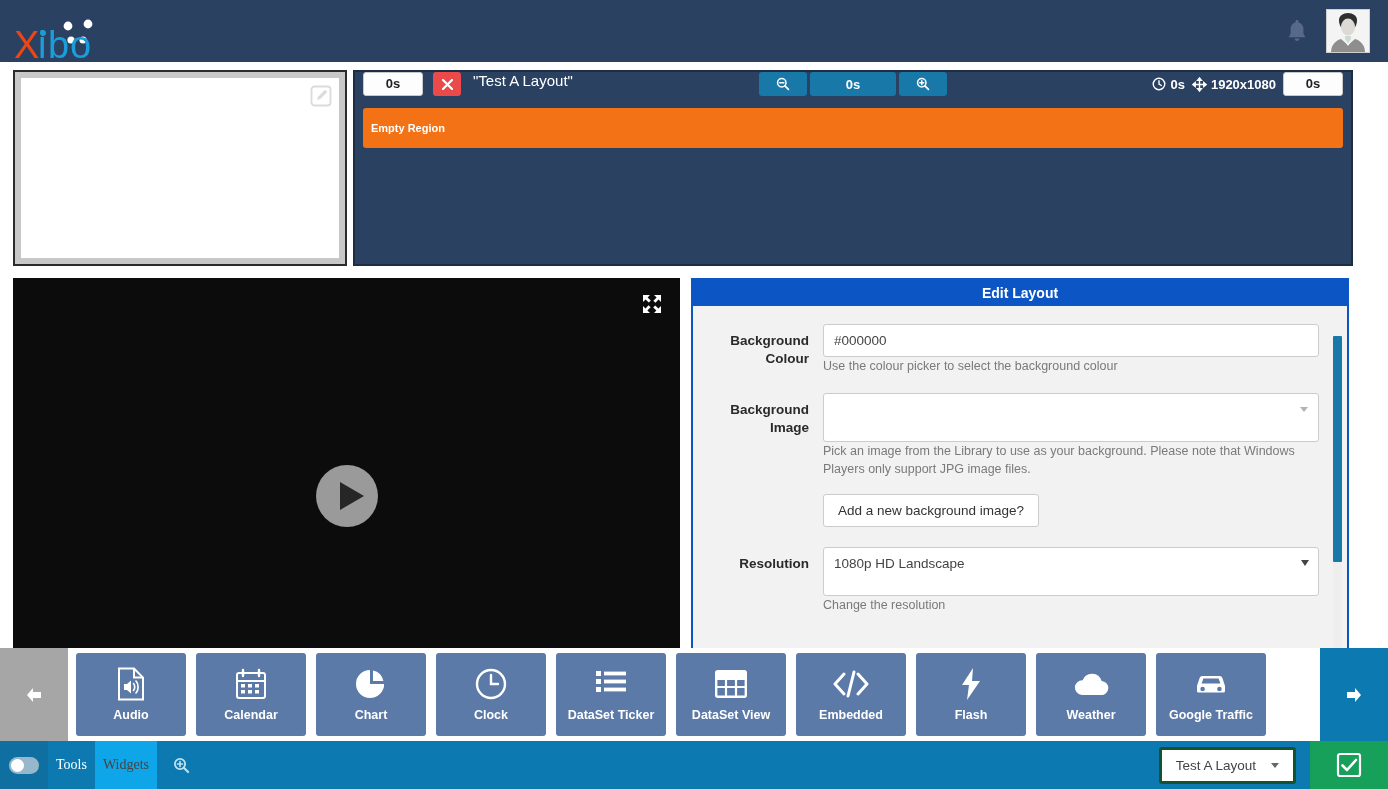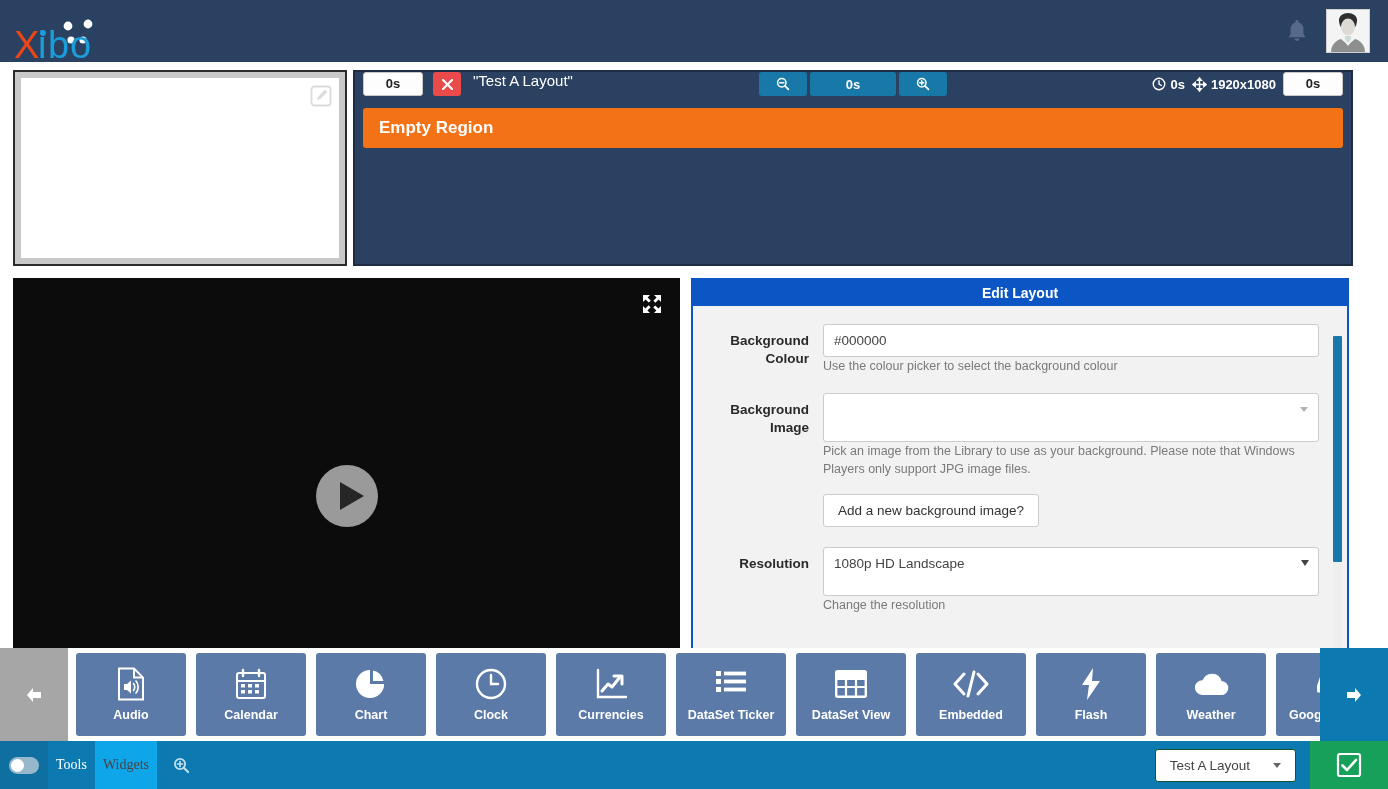--- a/index.html
+++ b/index.html
@@ -79,22 +79,22 @@
   }
   .tl-btn.icon { width: 48px; }
   .tl-btn.mid { width: 86px; }
   .tl-right {
     position: absolute; right: 8px; display: flex; align-items: center; gap: 7px;
     color: #ffffff; font-size: 13px; font-weight: bold;
   }
   .tl-right .grp { display: flex; align-items: center; gap: 4px; }
   .region-row { padding: 0 8px; }
   .region-bar {
-    background: #f47216; color: #ffffff; font-size: 17px; font-weight: bold;
-    height: 40px; display: flex; align-items: center; padding-left: 16px;
+    background: #f47216; color: #ffffff; font-size: 11px; font-weight: bold;
+    height: 40px; display: flex; align-items: center; padding-left: 8px;
     border-radius: 3px; cursor: pointer;
   }
 
   
   .video-panel {
     position: absolute; left: 13px; top: 216px; width: 667px; height: 435px;
     background: #0c0c0c;
   }
   .video-expand {
     position: absolute; right: 16px; top: 14px; width: 24px; height: 24px;
@@ -218,23 +218,23 @@
     padding: 0 8px; display: flex; align-items: center; font-size: 14px;
     color: #ffffff; cursor: pointer; font-family: Liberation Serif, serif;
   }
   .stab.active { background: #0ea5e9; color: #444444; }
   .srch-cell {
     width: 48px; display: flex; align-items: center; justify-content: center;
     cursor: pointer;
   }
   .status-spacer { flex: 1; }
   .dd-btn {
-    align-self: center; background: #ffffff; border: 1px solid #14532d;
+    align-self: center; background: #ffffff; border: 3px solid #14532d;
     border-radius: 3px; font-size: 13.5px; color: #444; padding: 8px 14px;
-    margin-right: 14px; cursor: pointer; display: flex; align-items: center; gap: 23px;
+    margin-right: 14px; cursor: pointer; display: flex; align-items: center; gap: 15px;
   }
   .dd-caret {
     width: 0; height: 0; border-left: 4px solid transparent;
     border-right: 4px solid transparent; border-top: 5px solid #666;
   }
   .green-cell {
     width: 78px; background: #16a05a; display: flex; align-items: center;
     justify-content: center; cursor: pointer;
   }
 </style>
@@ -456,30 +456,20 @@
       <div class="widget-card">
         <span class="wico">
           <svg width="32" height="32" viewBox="0 0 32 32">
             <circle cx="16" cy="16" r="14" fill="none" stroke="#ffffff" stroke-width="2.4"></circle>
             <path d="M16 7v9h7" fill="none" stroke="#ffffff" stroke-width="2.4" stroke-linecap="round"></path>
           </svg>
         </span>
         <span class="wlabel">Clock</span>
       </div>
 
-      <div class="widget-card">
-        <span class="wico">
-          <svg width="32" height="32" viewBox="0 0 32 32">
-            <path d="M3 2v27h28" fill="none" stroke="#ffffff" stroke-width="2.4" stroke-linecap="round"></path>
-            <path d="M7 23l6-7 4 3 8-10" fill="none" stroke="#ffffff" stroke-width="3" stroke-linecap="round" stroke-linejoin="round"></path>
-            <path d="M19 8h8v8" fill="none" stroke="#ffffff" stroke-width="3" stroke-linecap="round" stroke-linejoin="round"></path>
-          </svg>
-        </span>
-        <span class="wlabel">Currencies</span>
-      </div>
 
       <div class="widget-card">
         <span class="wico">
           <svg width="32" height="28" viewBox="0 0 32 28">
             <g fill="#ffffff">
               <rect x="1" y="1" width="5" height="5"></rect>
                 <rect x="9" y="1.6" width="22" height="3.8"></rect>
               <rect x="1" y="9" width="5" height="5"></rect>
                 <rect x="9" y="9.6" width="22" height="3.8"></rect>
               <rect x="1" y="17" width="5" height="5"></rect>

